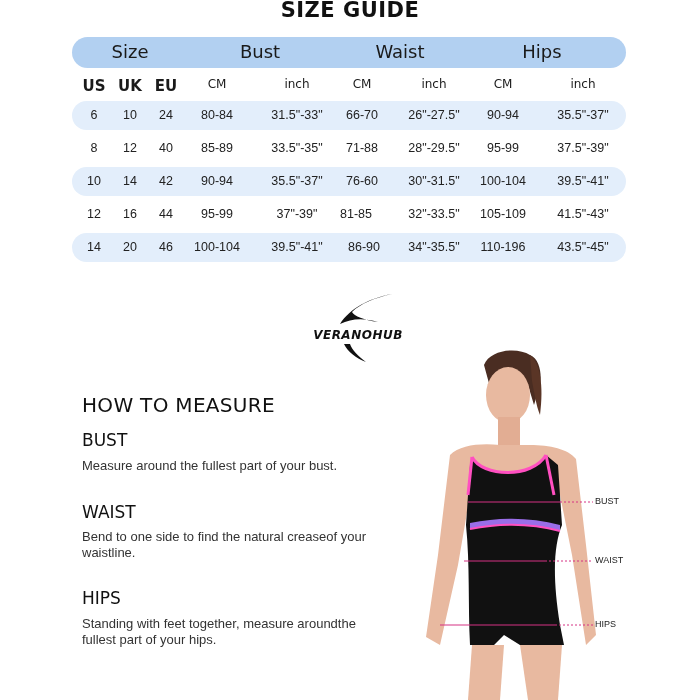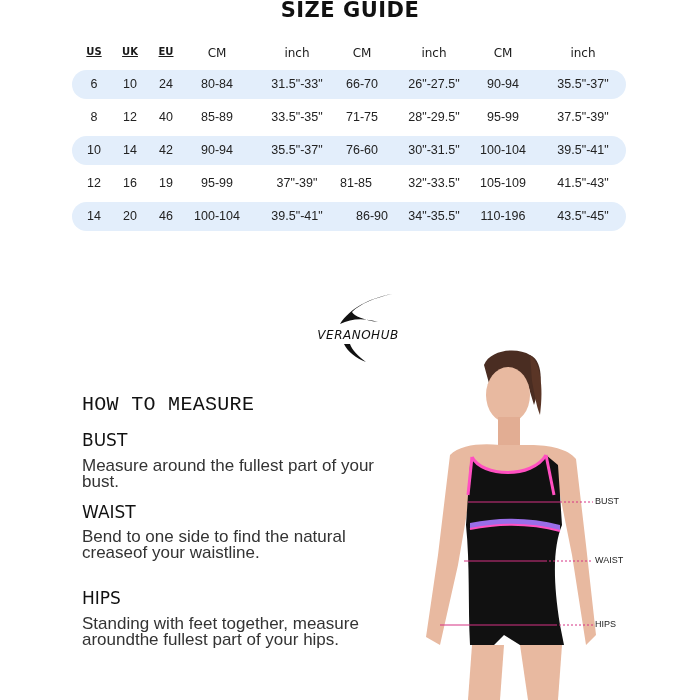--- a/index.html
+++ b/index.html
@@ -3,38 +3,44 @@
 <meta charset="utf-8">
 <style>
   html, body { margin: 0; padding: 0; }
   body { width: 700px; height: 700px; background: #ffffff; position: relative; overflow: hidden; font-family: "DejaVu Sans", sans-serif; color: #1a1a1a; }
   .title { position: absolute; top: -2px; left: 0; width: 700px; text-align: center; font-weight: bold; font-size: 21px; letter-spacing: 0.5px; color: #111; }
   .table { position: absolute; left: 72px; top: 37px; width: 554px; }
   .hdr { height: 31px; background: #b2d0f1; border-radius: 16px; position: relative; }
   .hdr span { position: absolute; top: 4px; font-size: 18px; color: #1a1a1a; transform: translateX(-50%); white-space: nowrap; }
   .sub { height: 33px; position: relative; }
   .sub span { position: absolute; top: 9px; font-size: 12px; transform: translateX(-50%); white-space: nowrap; }
-  .sub span.b { font-weight: bold; font-size: 10px; text-decoration: underline; }
+  .sub span.b { font-weight: bold; font-size: 15px; }
   .row { height: 29px; position: relative; margin-bottom: 4px; border-radius: 15px; }
   .row.alt { background: #e3eefb; }
   .row span { position: absolute; top: 7px; font-size: 12.5px; transform: translateX(-50%); white-space: nowrap; color: #222; font-family: "Liberation Sans", sans-serif; }
   .logo { position: absolute; left: 300px; top: 292px; width: 116px; height: 72px; }
-  .logo-text { position: absolute; left: 0; top: 36px; width: 116px; text-align: center; font-style: italic; font-weight: normal; font-size: 12px; letter-spacing: 0.5px; color: #111; }
-  .how { position: absolute; left: 82px; top: 393px; font-size: 20px; color: #111; letter-spacing: 0.3px; font-family: Liberation Mono, monospace; }
+  .logo-text { position: absolute; left: 0; top: 36px; width: 116px; text-align: center; font-style: italic; font-weight: bold; font-size: 12px; letter-spacing: 0.5px; color: #111; }
+  .how { position: absolute; left: 82px; top: 393px; font-size: 20px; color: #111; letter-spacing: 0.3px; }
   .sec-h { position: absolute; left: 82px; font-size: 17px; color: #111; }
-  .sec-d { position: absolute; left: 82px; font-size: 17px; color: #333; line-height: 16px; width: 300px; font-family: "Liberation Sans", sans-serif; }
+  .sec-d { position: absolute; left: 82px; font-size: 13px; color: #333; line-height: 16px; width: 300px; font-family: "Liberation Sans", sans-serif; }
   .figure { position: absolute; left: 400px; top: 345px; width: 240px; height: 355px; }
   .mlabel { position: absolute; font-size: 9px; color: #222; font-family: "Liberation Sans", sans-serif; }
 </style>
 </head>
 <body>
 
 <div class="title">SIZE GUIDE</div>
 
 <div class="table">
+  <div class="hdr">
+    <span style="left:58px">Size</span>
+    <span style="left:188px">Bust</span>
+    <span style="left:328px">Waist</span>
+    <span style="left:470px">Hips</span>
+  </div>
   <div class="sub">
     <span class="b" style="left:22px">US</span>
     <span class="b" style="left:58px">UK</span>
     <span class="b" style="left:94px">EU</span>
     <span style="left:145px">CM</span>
     <span style="left:225px">inch</span>
     <span style="left:290px">CM</span>
     <span style="left:362px">inch</span>
     <span style="left:431px">CM</span>
     <span style="left:511px">inch</span>
@@ -50,54 +56,54 @@
     <span style="left:362px">26"-27.5"</span>
     <span style="left:431px">90-94</span>
     <span style="left:511px">35.5"-37"</span>
   </div>
   <div class="row">
     <span style="left:22px">8</span>
     <span style="left:58px">12</span>
     <span style="left:94px">40</span>
     <span style="left:145px">85-89</span>
     <span style="left:225px">33.5"-35"</span>
-    <span style="left:290px">71-75</span>
+    <span style="left:290px">71-88</span>
     <span style="left:362px">28"-29.5"</span>
     <span style="left:431px">95-99</span>
     <span style="left:511px">37.5"-39"</span>
   </div>
   <div class="row alt">
     <span style="left:22px">10</span>
     <span style="left:58px">14</span>
     <span style="left:94px">42</span>
     <span style="left:145px">90-94</span>
     <span style="left:225px">35.5"-37"</span>
     <span style="left:290px">76-60</span>
     <span style="left:362px">30"-31.5"</span>
     <span style="left:431px">100-104</span>
     <span style="left:511px">39.5"-41"</span>
   </div>
   <div class="row">
     <span style="left:22px">12</span>
     <span style="left:58px">16</span>
-    <span style="left:94px">19</span>
+    <span style="left:94px">44</span>
     <span style="left:145px">95-99</span>
     <span style="left:225px">37"-39"</span>
     <span style="left:284px">81-85</span>
     <span style="left:362px">32"-33.5"</span>
     <span style="left:431px">105-109</span>
     <span style="left:511px">41.5"-43"</span>
   </div>
   <div class="row alt">
     <span style="left:22px">14</span>
     <span style="left:58px">20</span>
     <span style="left:94px">46</span>
     <span style="left:145px">100-104</span>
     <span style="left:225px">39.5"-41"</span>
-    <span style="left:300px">86-90</span>
+    <span style="left:292px">86-90</span>
     <span style="left:362px">34"-35.5"</span>
     <span style="left:431px">110-196</span>
     <span style="left:511px">43.5"-45"</span>
   </div>
 </div>
 
 <div class="logo">
   <svg width="116" height="72" viewBox="0 0 116 72">
     <path d="M92 2 C70 6, 50 16, 40 32 C52 26, 64 26, 78 30 C64 28, 54 24, 52 20 C60 12, 74 6, 92 2 Z" fill="#111"></path>
     <path d="M44 52 C48 60, 56 66, 66 70 C58 64, 52 58, 50 52 Z" fill="#111"></path>

